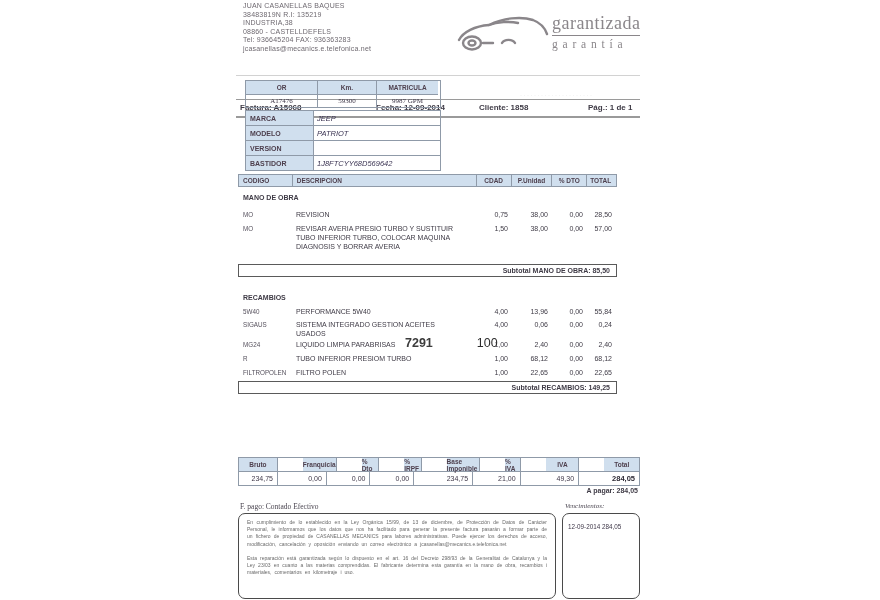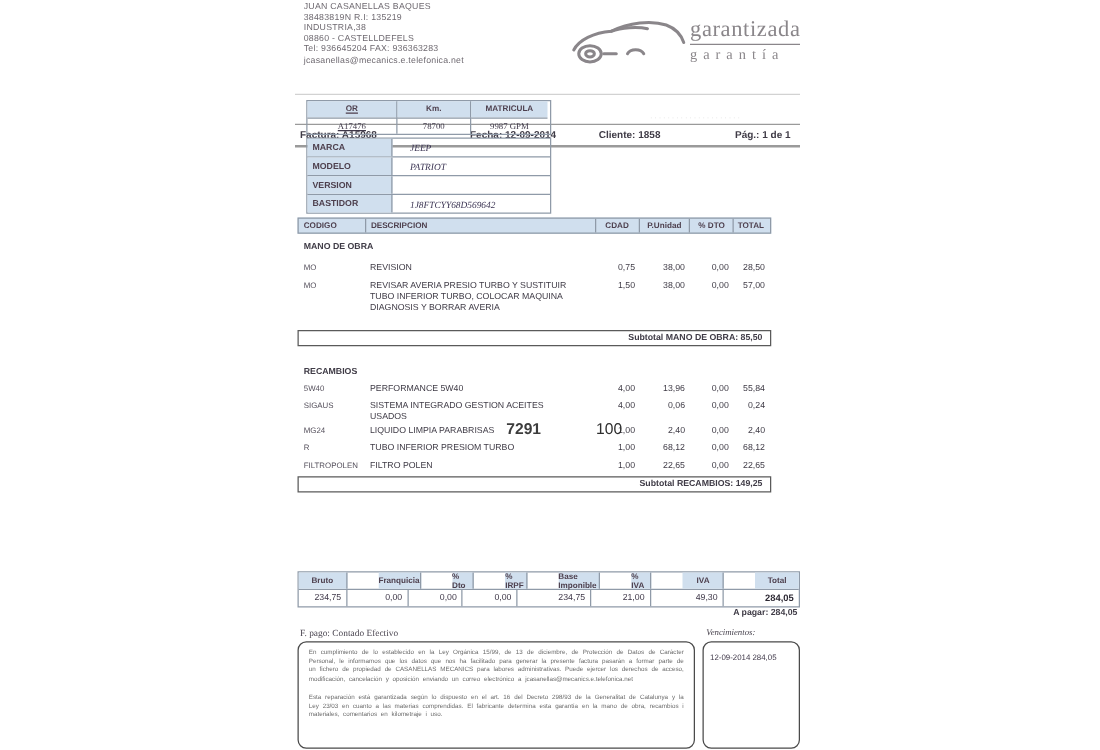--- a/index.html
+++ b/index.html
@@ -25,30 +25,30 @@
 
   
   .ortab{position:absolute;left:245px;top:80px;width:194px;border:1px solid #8f9aa8;}
   .ortab .r{display:flex;height:13px;}
   .ortab .c{box-sizing:border-box;display:flex;align-items:center;justify-content:center;
             border-right:1px solid #8f9aa8;}
   .ortab .c:last-child{border-right:none;}
   .ortab .hd{background:#d0dfee;font-weight:bold;font-size:6.5px;color:#4d3f4d;}
   .ortab .vl{font-family:"Liberation Serif",serif;font-size:7px;color:#3e3748;
              border-top:1px solid #8f9aa8;}
-  .c-or{width:72px;text-decoration:underline;} .c-km{width:59px;} .c-mat{width:61px;text-align:right;}
+  .c-or{width:72px;} .c-km{width:59px;} .c-mat{width:61px;text-align:right;}
 
   .vtab{position:absolute;left:245px;top:110px;width:194px;border:1px solid #8f9aa8;}
   .vtab .r{display:flex;height:14px;border-bottom:1px solid #8f9aa8;}
   .vtab .r:last-child{border-bottom:none;}
   .vtab .lab{box-sizing:border-box;width:68px;background:#d0dfee;font-weight:bold;
              font-size:7px;color:#4d3f4d;display:flex;align-items:center;padding-left:4px;
              border-right:1px solid #8f9aa8;}
-  .vtab .val{flex:1;display:flex;align-items:center;padding-left:14px;
-             font-family:Liberation Serif, serif;font-style:italic;font-size:7.5px;color:#3a3352;}
+  .vtab .val{flex:1;display:flex;align-items:center;padding-left:3px;
+             font-family:Liberation Sans, sans-serif;font-style:italic;font-size:7.5px;color:#3a3352;}
 
   .faint{position:absolute;left:520px;top:92px;font-size:6px;color:#dcdcdc;
          letter-spacing:1.5px;filter:blur(0.6px);}
 
   
   .ithead{position:absolute;left:238px;top:174px;width:379px;height:13px;display:flex;
           background:#d0dfee;border:1px solid #8f9aa8;box-sizing:border-box;}
   .ithead div{box-sizing:border-box;display:flex;align-items:center;font-weight:bold;
               font-size:6.5px;color:#4d3f4d;border-right:1px solid #8f9aa8;}
   .ithead div:last-child{border-right:none;}
@@ -151,21 +151,21 @@
   <div class="rule2"></div>
 
   <div class="ortab">
     <div class="r">
       <div class="c hd c-or">OR</div>
       <div class="c hd c-km">Km.</div>
       <div class="c hd c-mat">MATRICULA</div>
     </div>
     <div class="r">
       <div class="c vl c-or">A17476</div>
-      <div class="c vl c-km">78700</div>
+      <div class="c vl c-km">59300</div>
       <div class="c vl c-mat">9987 GPM</div>
     </div>
   </div>
 
   <div class="vtab">
     <div class="r">
       <div class="lab">MARCA</div>
       <div class="val">JEEP</div>
     </div>
     <div class="r">

